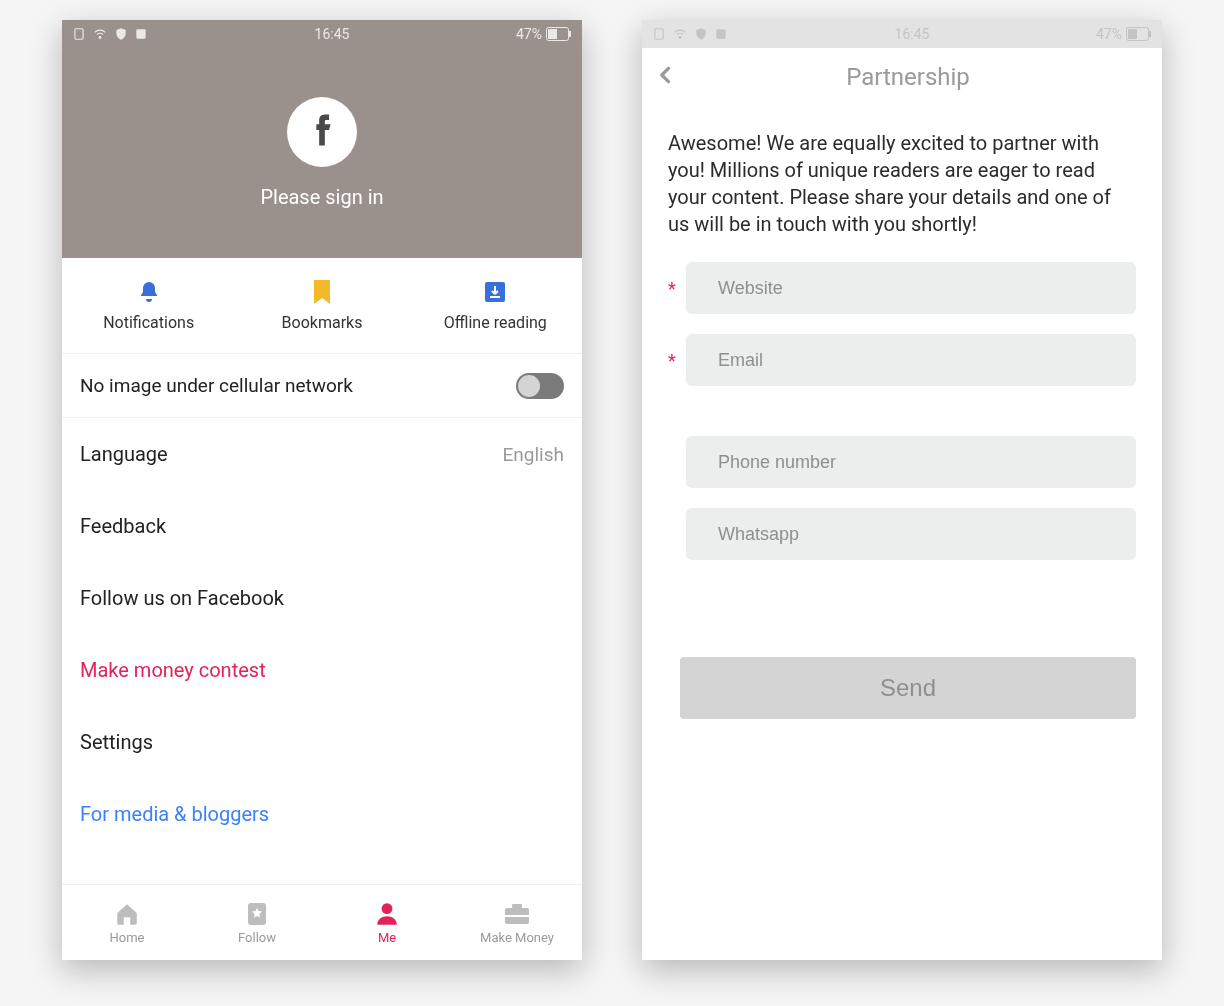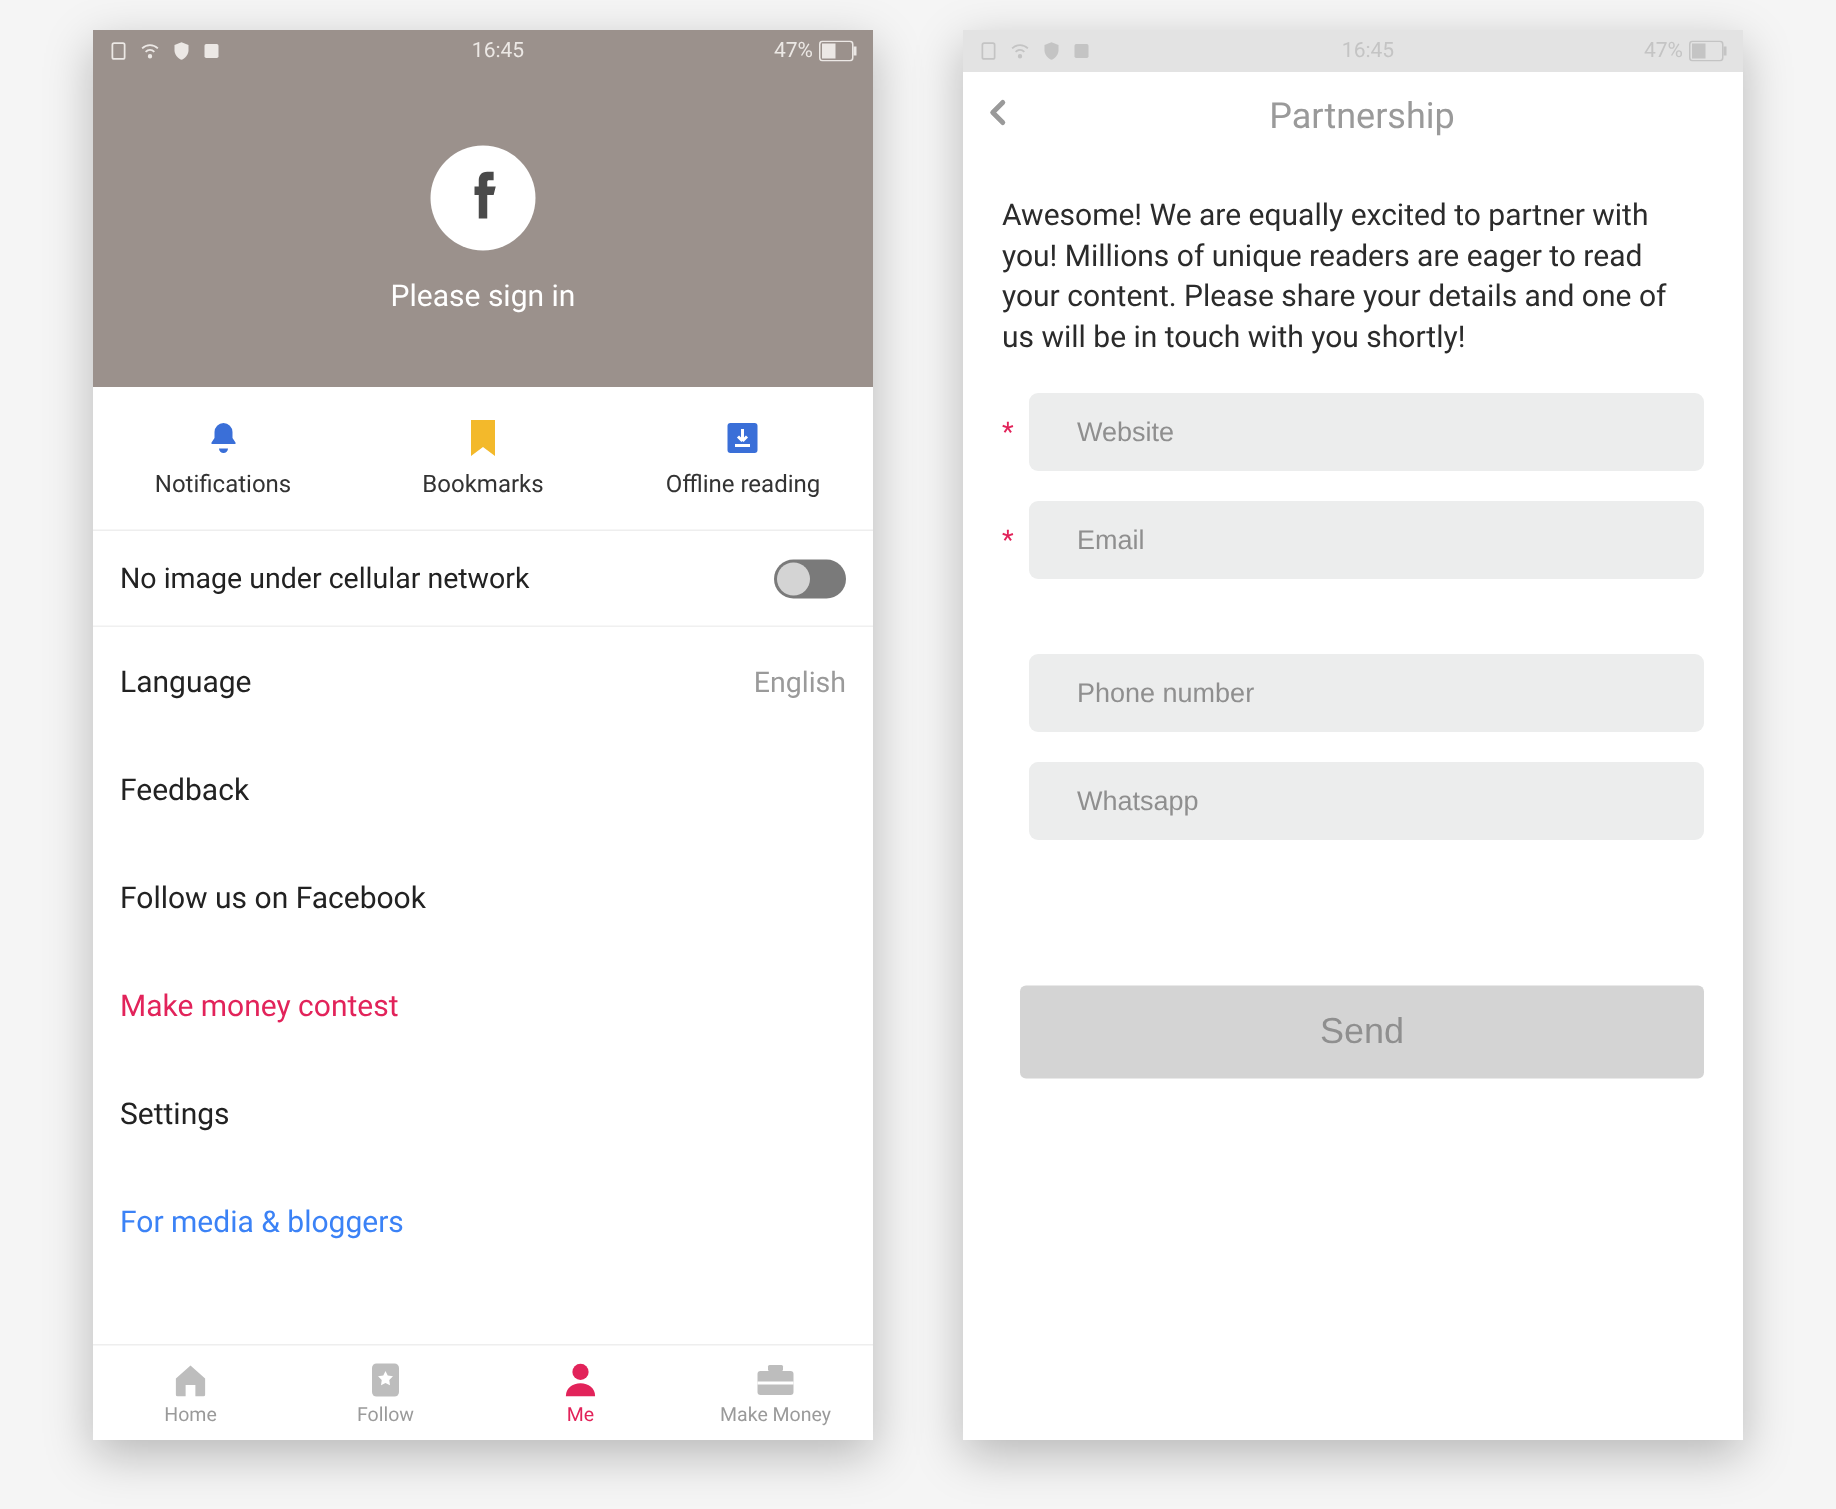--- a/index.html
+++ b/index.html
@@ -108,21 +108,21 @@
     padding: 0 18px;
     font-size: 20px;
     color: #222;
     cursor: pointer;
   }
   .list-value { color: #9a9a9a; font-size: 19px; }
   .list-row.accent-red { color: #e2235a; }
   .list-row.accent-blue { color: #3b82f6; }
   .bottom-nav {
     margin-top: auto;
-    height: 64px;
+    height: 76px;
     border-top: 1px solid #eee;
     display: flex;
   }
   .nav-item {
     flex: 1;
     display: flex;
     flex-direction: column;
     align-items: center;
     justify-content: center;
     gap: 2px;

